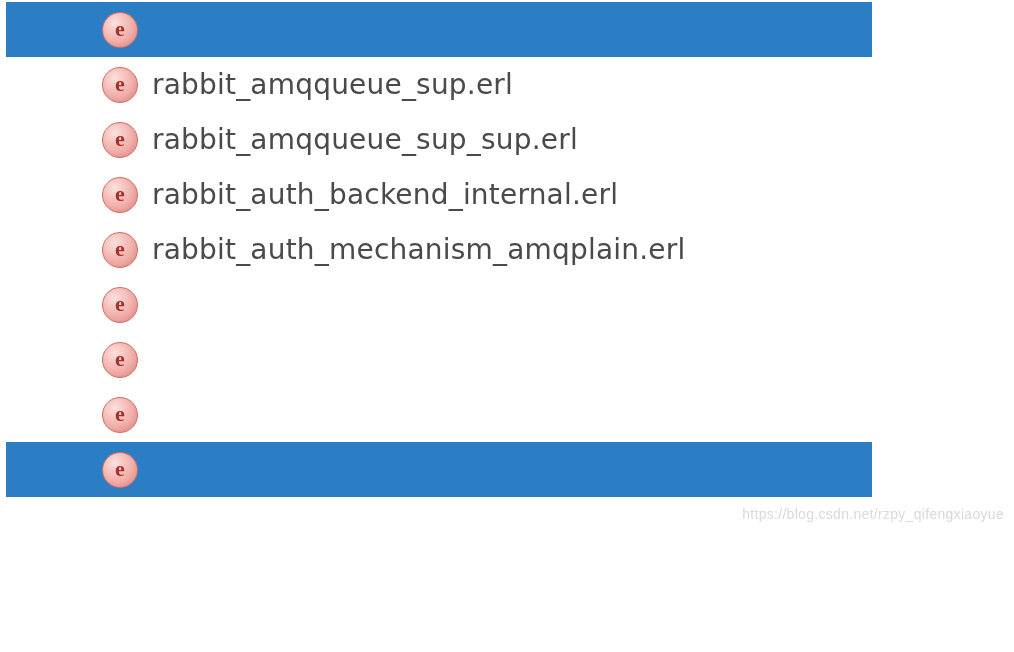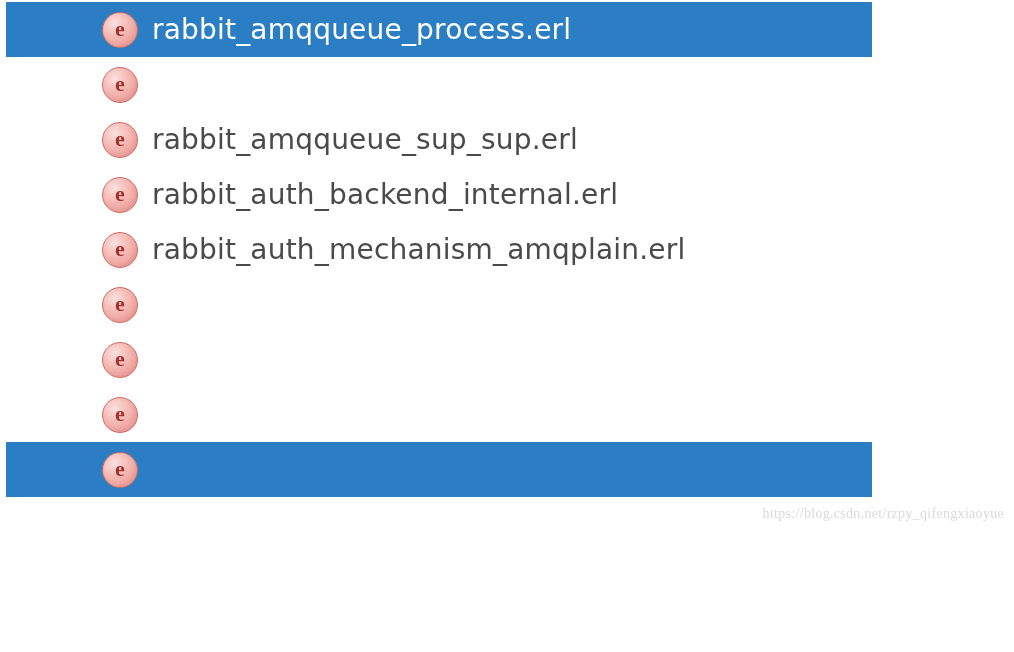--- a/index.html
+++ b/index.html
@@ -54,40 +54,40 @@
   }
   .label {
     letter-spacing: 0.2px;
   }
   .watermark {
     position: absolute;
     right: 10px;
     top: 506px;
     font-size: 14px;
     color: #d9d9d9;
-    font-family: Liberation Serif, serif;
+    font-family: Liberation Sans, sans-serif;
     letter-spacing: 0.3px;
   }
 </style>
 </head>
 <body>
 
 <div class="list">
 
   <div class="row selected">
     <div class="icon">
         <span>e</span>
       </div>
-    <span class="label">rabbit_amqqueue_process.erl</span>
   </div>
 
   <div class="row">
     <div class="icon">
         <span>e</span>
       </div>
+    <span class="label">rabbit_amqqueue_sup.erl</span>
   </div>
 
   <div class="row">
     <div class="icon">
         <span>e</span>
       </div>
     <span class="label">rabbit_amqqueue_sup_sup.erl</span>
   </div>
 
   <div class="row">

